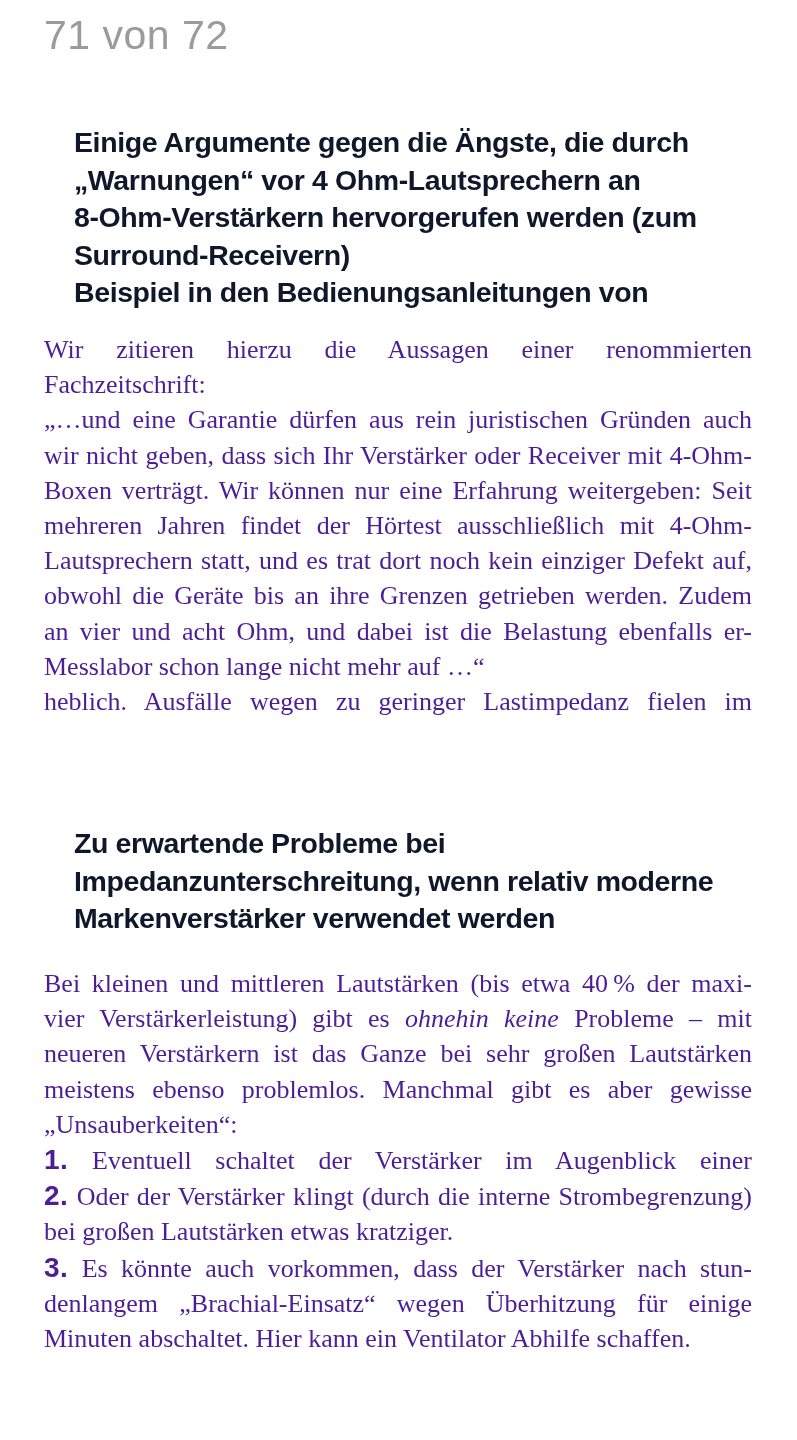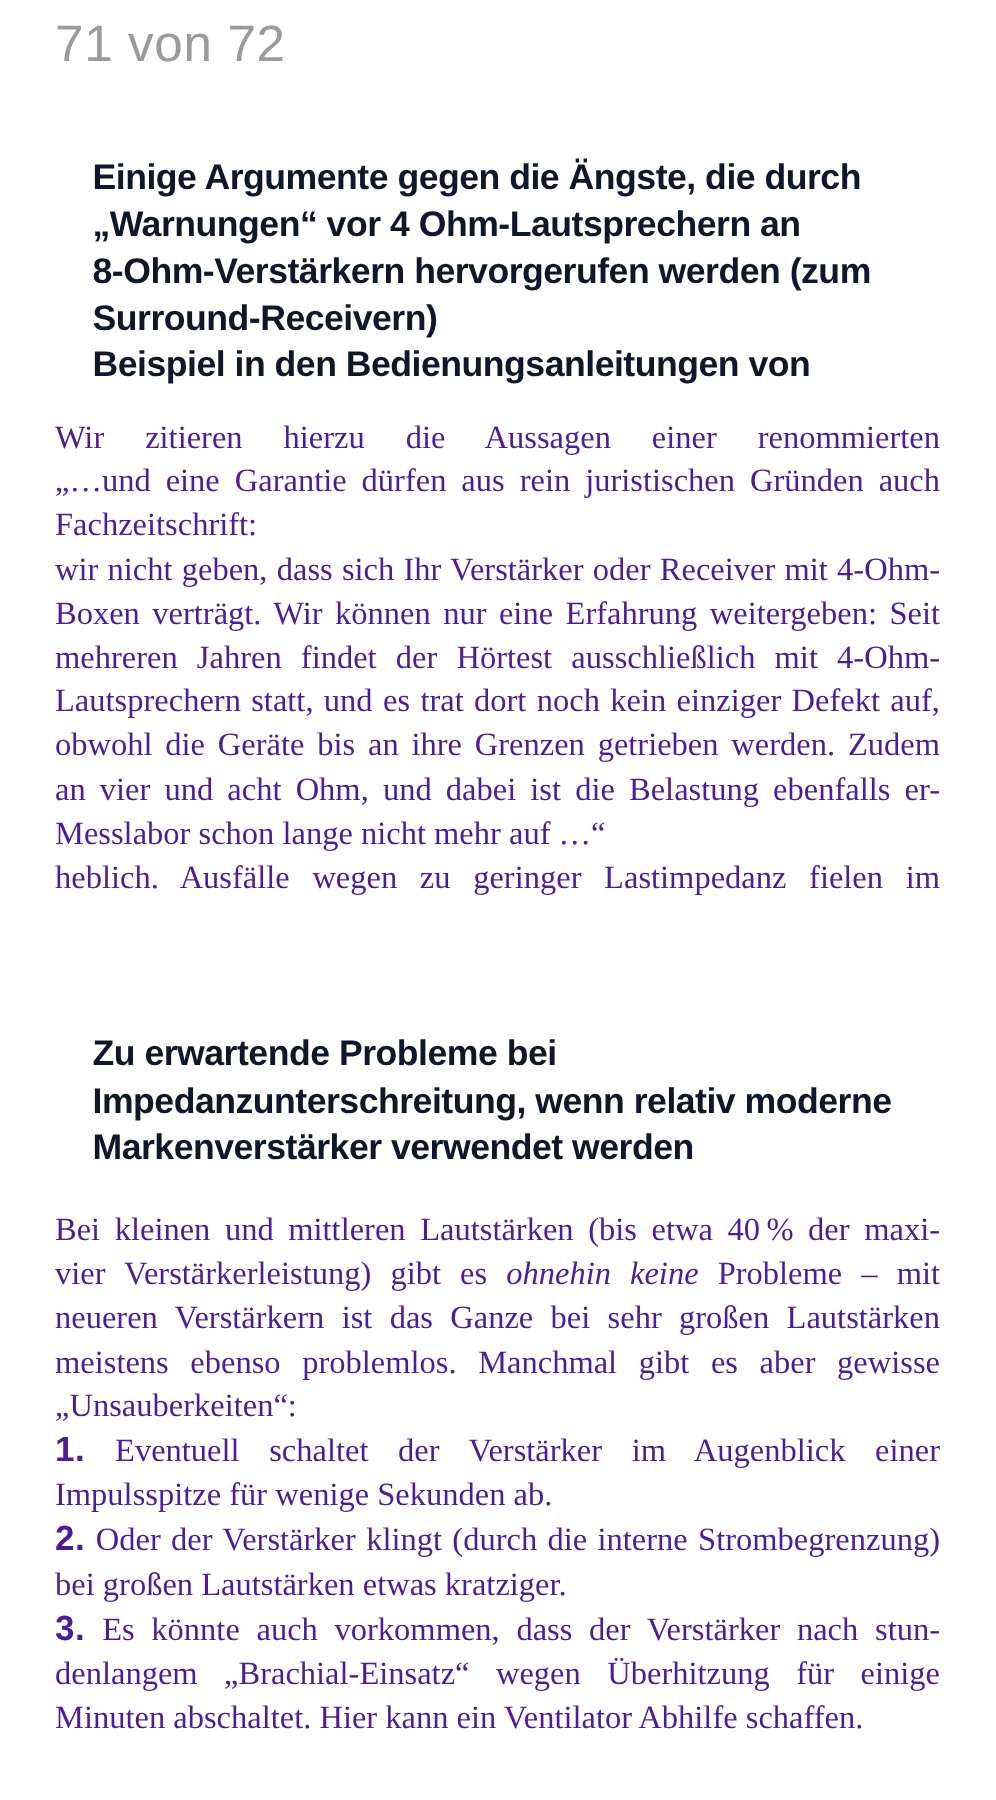--- a/index.html
+++ b/index.html
@@ -77,22 +77,22 @@
   <section class="h h1">
     <div class="hl">Einige Argumente gegen die Ängste, die durch</div>
     <div class="hl">„Warnungen“ vor 4 Ohm-Lautsprechern an</div>
     <div class="hl">8-Ohm-Verstärkern hervorgerufen werden (zum</div>
     <div class="hl">Surround-Receivern)</div>
     <div class="hl">Beispiel in den Bedienungsanleitungen von</div>
   </section>
 
   <section class="para p1">
     <div class="tl jl">Wir zitieren hierzu die Aussagen einer renommierten</div>
+    <div class="tl ll">Fachzeitschrift:</div>
     <div class="tl jl">„…und eine Garantie dürfen aus rein juristischen Gründen auch</div>
-    <div class="tl ll">Fachzeitschrift:</div>
     <div class="tl jl">wir nicht geben, dass sich Ihr Verstärker oder Receiver mit 4-Ohm-</div>
     <div class="tl jl">Boxen verträgt. Wir können nur eine Erfahrung weitergeben: Seit</div>
     <div class="tl jl">mehreren Jahren findet der Hörtest ausschließlich mit 4-Ohm-</div>
     <div class="tl jl">Lautsprechern statt, und es trat dort noch kein einziger Defekt auf,</div>
     <div class="tl jl">obwohl die Geräte bis an ihre Grenzen getrieben werden. Zudem</div>
     <div class="tl jl">an vier und acht Ohm, und dabei ist die Belastung ebenfalls er-</div>
     <div class="tl ll">Messlabor schon lange nicht mehr auf …“</div>
     <div class="tl jl">heblich. Ausfälle wegen zu geringer Lastimpedanz fielen im</div>
   </section>
 
@@ -102,21 +102,20 @@
     <div class="hl">Markenverstärker verwendet werden</div>
   </section>
 
   <section class="para p2">
     <div class="tl jl">Bei kleinen und mittleren Lautstärken (bis etwa 40 % der maxi-</div>
     <div class="tl jl"><span>vier Verstärkerleistung) gibt es </span><span class="em">ohnehin keine</span><span> Probleme – mit</span></div>
     <div class="tl jl">neueren Verstärkern ist das Ganze bei sehr großen Lautstärken</div>
     <div class="tl jl">meistens ebenso problemlos. Manchmal gibt es aber gewisse</div>
     <div class="tl ll">„Unsauberkeiten“:</div>
     <div class="tl jl"><span class="num">1.</span><span> Eventuell schaltet der Verstärker im Augenblick einer</span></div>
-    <div class="tl ll">Impulsspitze für wenige Sekunden ab.</div>
     <div class="tl jl"><span class="num">2.</span><span> Oder der Verstärker klingt (durch die interne Strombegrenzung)</span></div>
     <div class="tl ll">bei großen Lautstärken etwas kratziger.</div>
     <div class="tl jl"><span class="num">3.</span><span> Es könnte auch vorkommen, dass der Verstärker nach stun-</span></div>
     <div class="tl jl">denlangem „Brachial-Einsatz“ wegen Überhitzung für einige</div>
     <div class="tl ll">Minuten abschaltet. Hier kann ein Ventilator Abhilfe schaffen.</div>
   </section>
 
 </main>
 
 </body></html>

